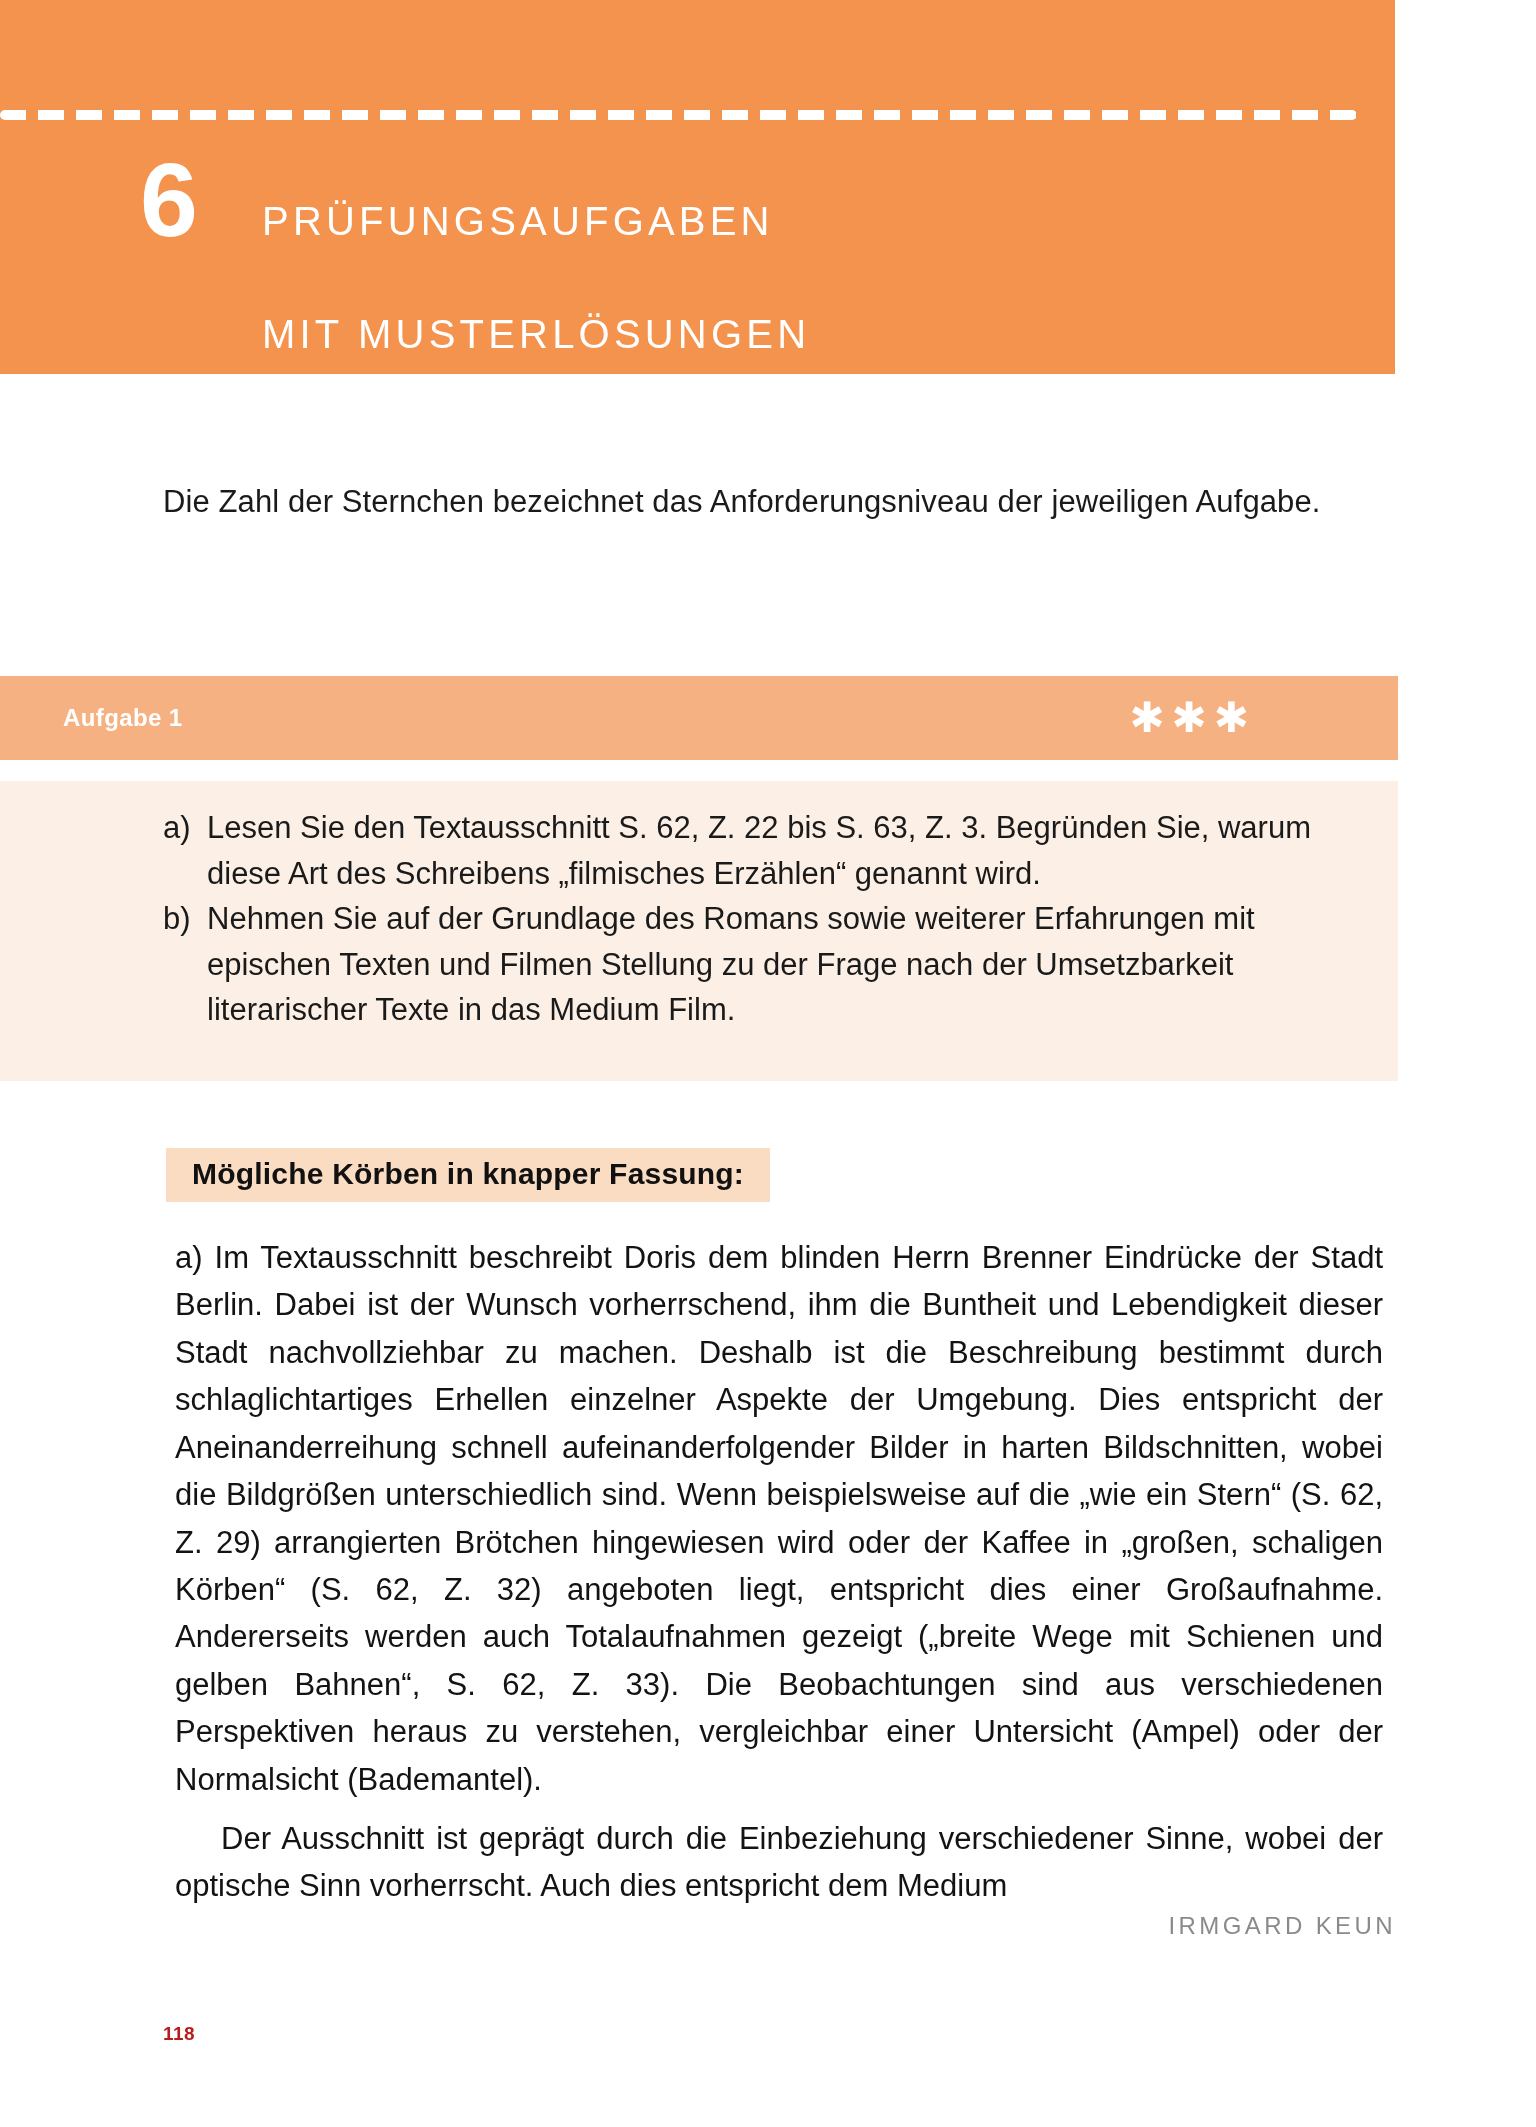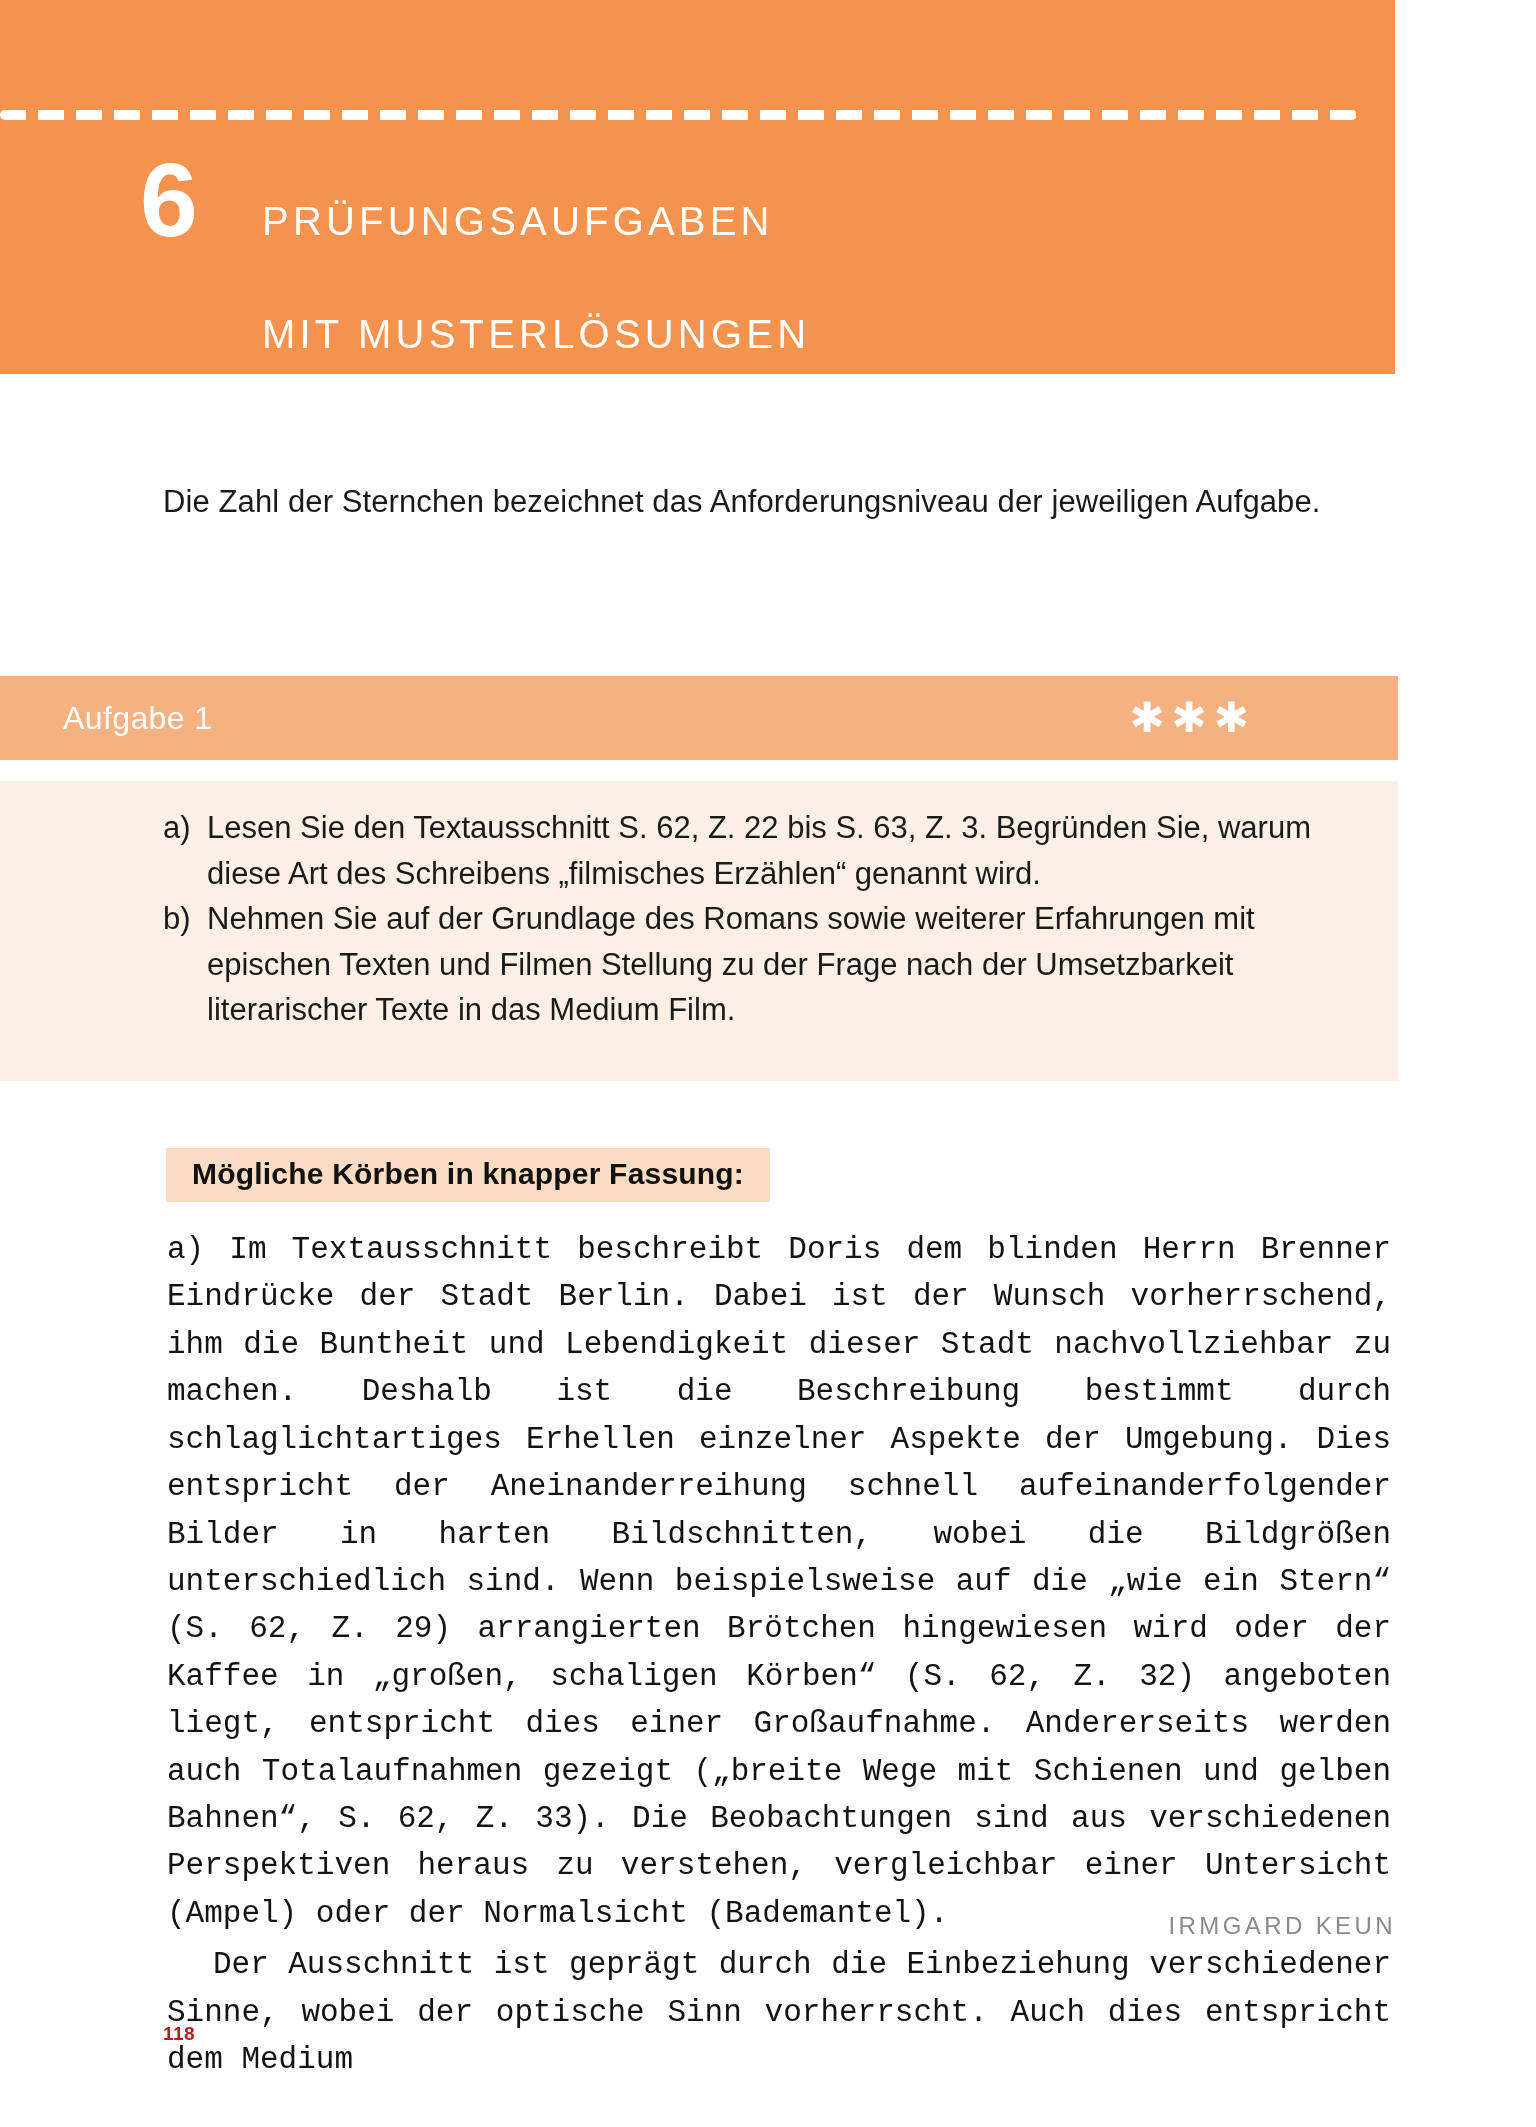--- a/index.html
+++ b/index.html
@@ -83,22 +83,22 @@
     height: 84px;
     background: #f6b182;
     display: flex;
     align-items: center;
     justify-content: space-between;
     box-sizing: border-box;
     padding: 0 142px 0 63px;
   }
   .task-bar-label {
     color: #ffffff;
-    font-size: 32px;
-    font-weight: normal;
+    font-size: 24px;
+    font-weight: bold;
     letter-spacing: 0.4px;
   }
   .task-bar-stars {
     color: #ffffff;
     font-size: 42px;
     letter-spacing: 7px;
     line-height: 1;
   }
 
   
@@ -150,22 +150,21 @@
     position: absolute;
     left: 163px;
     top: 1222px;
     width: 1232px;
     font-size: 31px;
     line-height: 1.53;
     color: #131313;
     text-align: justify;
   }
   .solution-body p {
-    margin: 4px;
-    font-family: Liberation Mono, monospace;
+    margin: 12px;
   }
   .solution-body p.indented {
     text-indent: 46px;
   }
 
   
   .page-number {
     position: absolute;
     left: 163px;
     top: 2023px;

